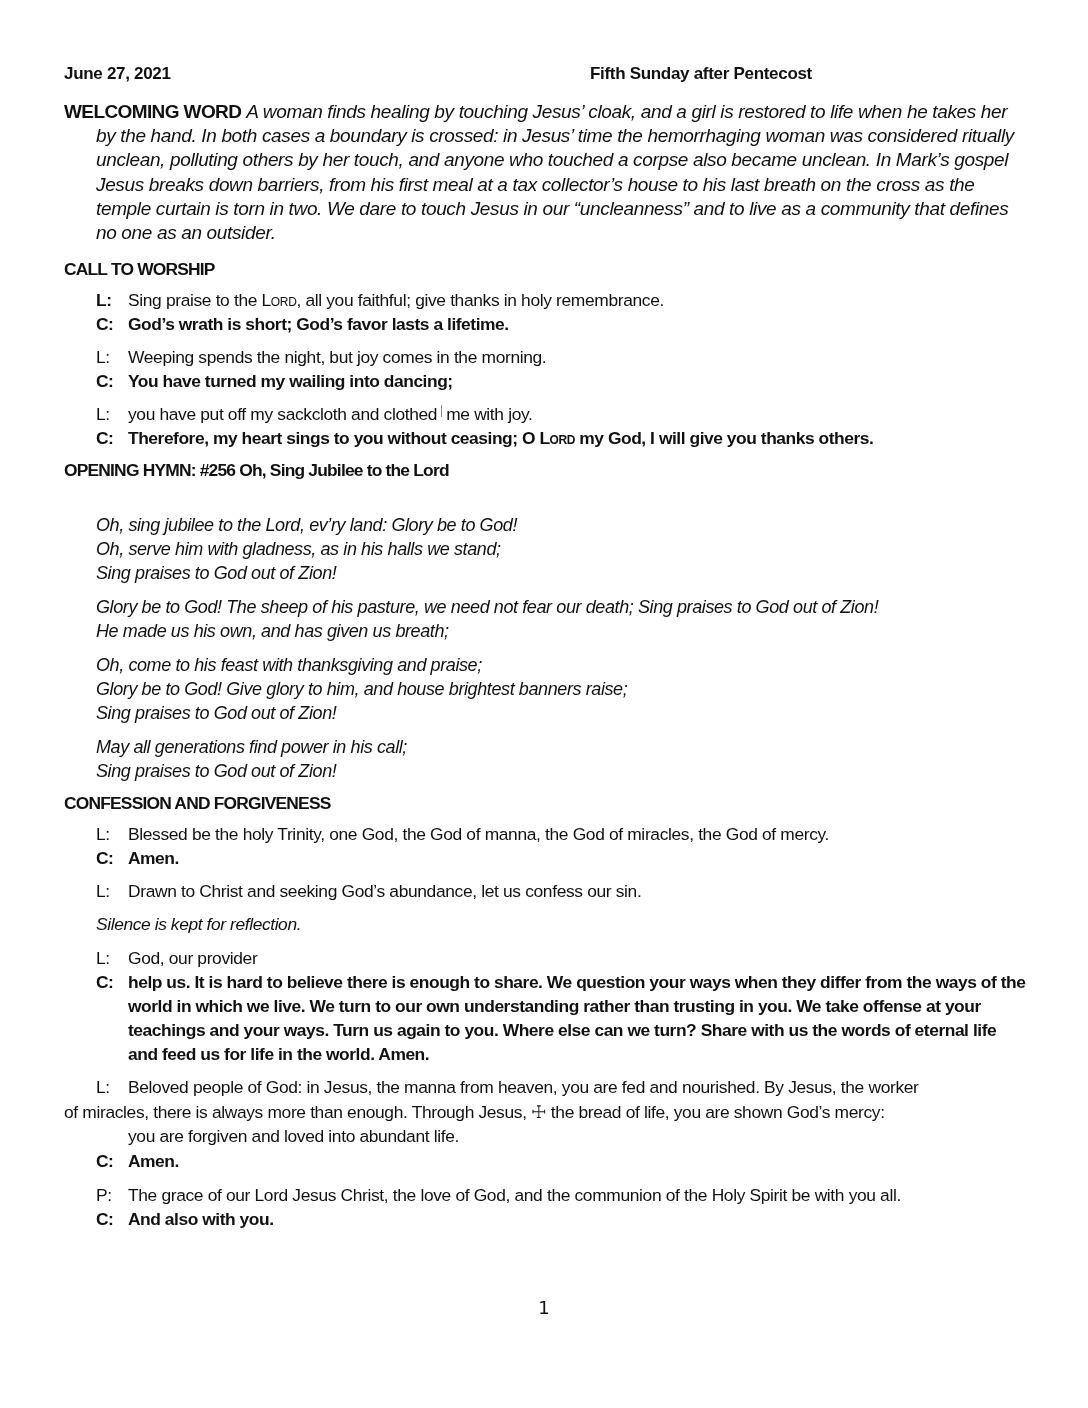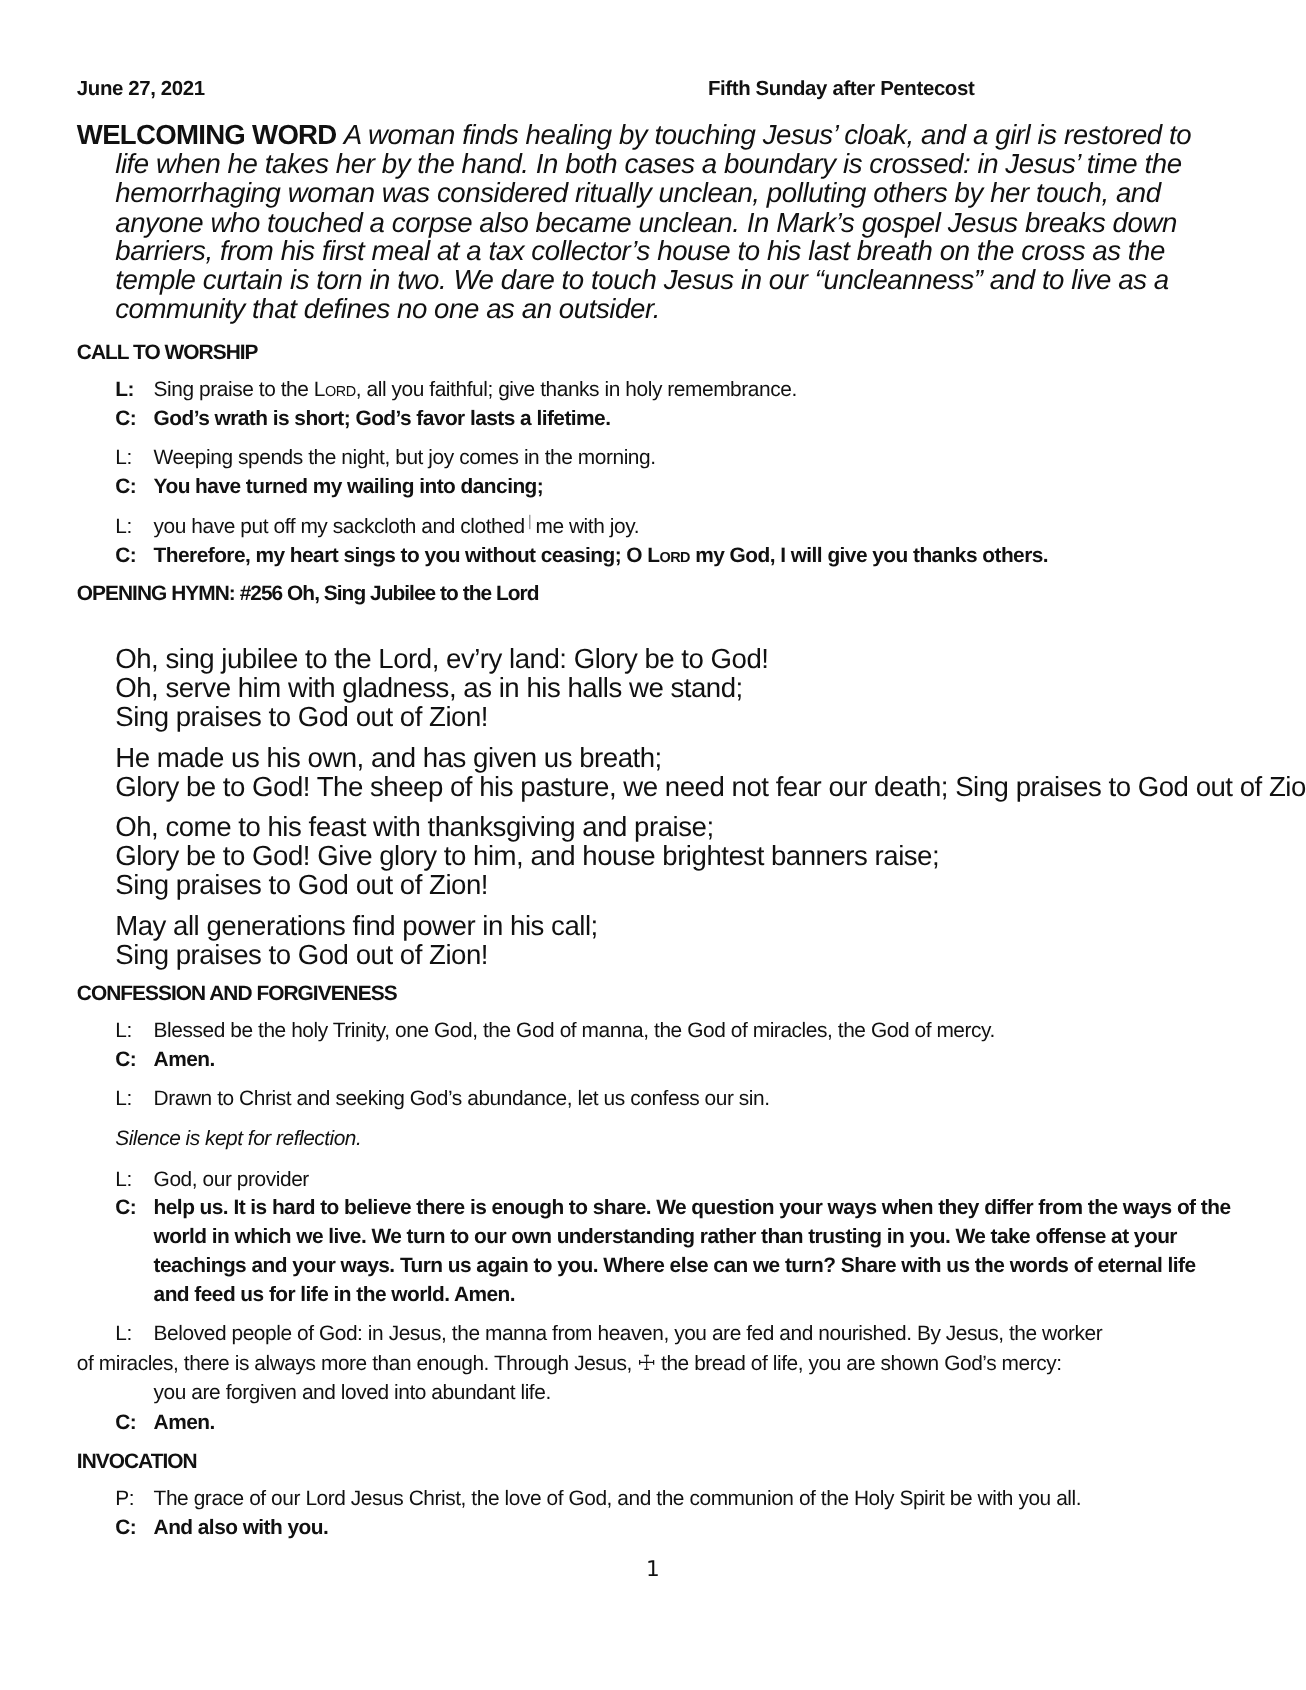--- a/index.html
+++ b/index.html
@@ -4,34 +4,34 @@
 <style>
   html, body { margin: 0; padding: 0; background: #ffffff; }
   body { width: 1088px; height: 1408px; position: relative; overflow: hidden;
          font-family: "Liberation Sans", sans-serif; color: #111; }
   .page { position: absolute; left: 0; top: 0; width: 884px; height: 1408px; }
   .hdr { position: absolute; top: 64px; left: 64px; right: 72px; height: 24px;
          font-weight: bold; font-size: 17px; letter-spacing: -0.3px; }
   .hdr .date { position: absolute; left: 0; top: 0; }
   .hdr .day { position: absolute; right: 0; top: 0; }
   .content { position: absolute; left: 64px; top: 100px; width: 962px; }
-  .welcome { font-size: 23px; line-height: 24.2px; padding-left: 32px; text-indent: -32px;
+  .welcome { font-size: 19px; line-height: 24.2px; padding-left: 32px; text-indent: -32px;
              letter-spacing: -0.35px; margin: 0 0 14px 0; }
   .welcome .lbl { font-weight: bold; font-style: normal; letter-spacing: -0.6px; }
   .welcome .txt { font-style: italic; }
   .sec-h { font-weight: bold; font-size: 17.4px; letter-spacing: -0.8px; margin: 0 0 8px 0; }
   .sec-h .hnum { font-weight: bold; }
   .sec-h .htitle { font-weight: bold; }
   .lines { margin-left: 32px; }
   .ln { display: flex; font-size: 17.4px; line-height: 24px; letter-spacing: -0.35px; }
   .ln .sp { width: 32px; flex: 0 0 32px; }
   .ln .t { flex: 1; }
   .ln.bold { font-weight: bold; letter-spacing: -0.45px; }
   .gap { height: 9px; }
-  .hymn { margin-left: 32px; font-size: 23px; line-height: 24px; letter-spacing: -0.4px; margin-top: 32px; }
+  .hymn { margin-left: 32px; font-style: italic; font-size: 18px; line-height: 24px; letter-spacing: -0.4px; margin-top: 32px; }
   .stanza { margin: 0 0 10px 0; }
   .stanza div { white-space: nowrap; }
   .rubric { margin-left: 32px; font-style: italic; font-size: 17.4px; line-height: 24px; letter-spacing: -0.4px; margin-bottom: 10px; }
   .abs { font-size: 17.4px; line-height: 24.5px; letter-spacing: -0.35px; margin-left: 32px; }
   .abs .row1 { display: flex; }
   .abs .row2 { margin-left: -32px; }
   .abs .row3 { margin-left: 32px; }
   .sect { margin-bottom: 10px; }
   .pagenum { position: absolute; top: 1297px; left: 0; width: 1088px; text-align: center;
              font-size: 18px; font-family: "DejaVu Sans", sans-serif; }
@@ -93,22 +93,22 @@
         <span class="hnum">#256</span>
         <span class="htitle">Oh, Sing Jubilee to the Lord</span>
       </div>
       <div class="hymn">
         <div class="stanza">
           <div>Oh, sing jubilee to the Lord, ev’ry land:  Glory be to God!</div>
           <div>Oh, serve him with gladness, as in his halls we stand;</div>
           <div>Sing praises to God out of Zion!</div>
         </div>
         <div class="stanza">
+          <div>Glory be to God!  The sheep of his pasture, we need not fear our death; Sing praises to God out of Zion!</div>
           <div>He made us his own, and has given us breath;</div>
-          <div>Glory be to God!  The sheep of his pasture, we need not fear our death; Sing praises to God out of Zion!</div>
         </div>
         <div class="stanza">
           <div>Oh, come to his feast with thanksgiving and praise;</div>
           <div>Glory be to God!  Give glory to him, and house brightest banners raise;</div>
           <div>Sing praises to God out of Zion!</div>
         </div>
         <div class="stanza">
           <div>May all generations find power in his call;</div>
           <div>Sing praises to God out of Zion!</div>
         </div>
@@ -155,21 +155,20 @@
       </div>
       <div class="lines">
         <div class="ln bold">
           <span class="sp">C:</span>
           <span class="t">Amen.</span>
         </div>
       </div>
     </div>
 
     <div class="sect">
-      <div class="sec-h">INVOCATION</div>
       <div class="lines">
         <div class="ln">
           <span class="sp">P:</span>
           <span class="t">The grace of our Lord Jesus Christ, the love of God, and the communion of the Holy Spirit be with you all.</span>
         </div>
         <div class="ln bold">
           <span class="sp">C:</span>
           <span class="t">And also with you.</span>
         </div>
       </div>

